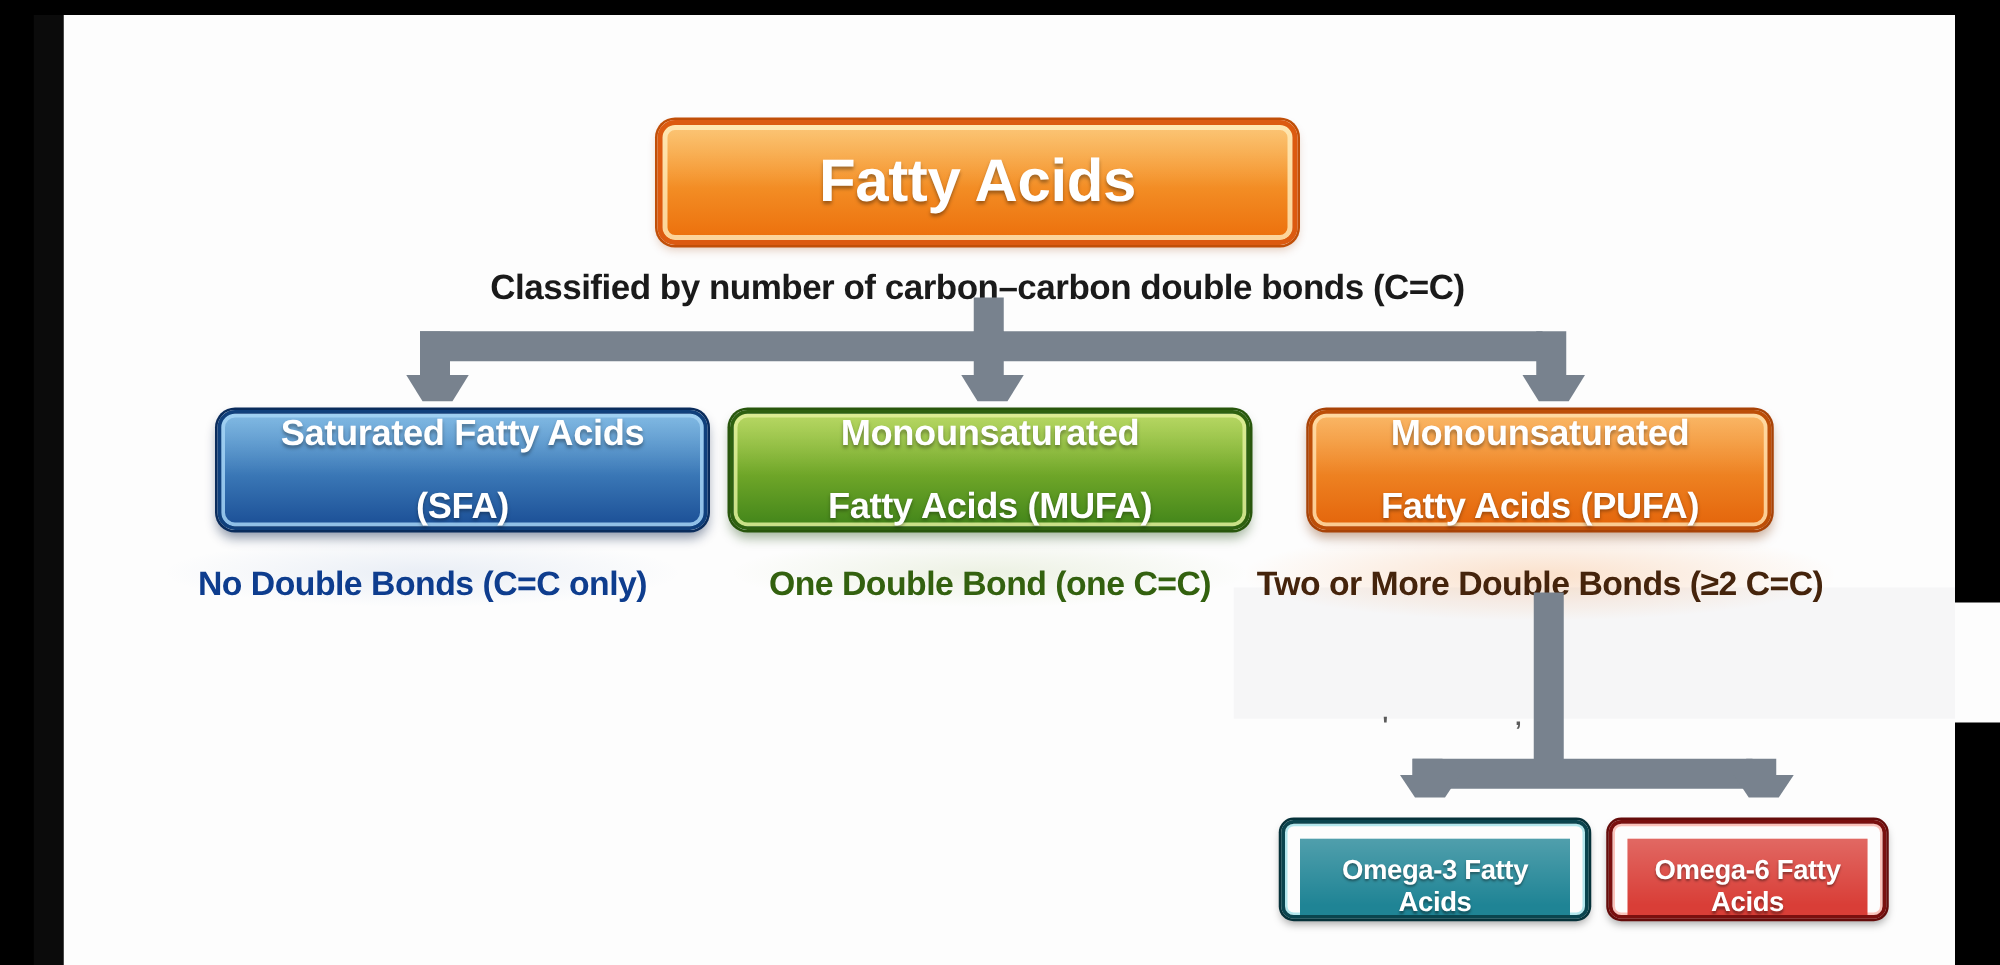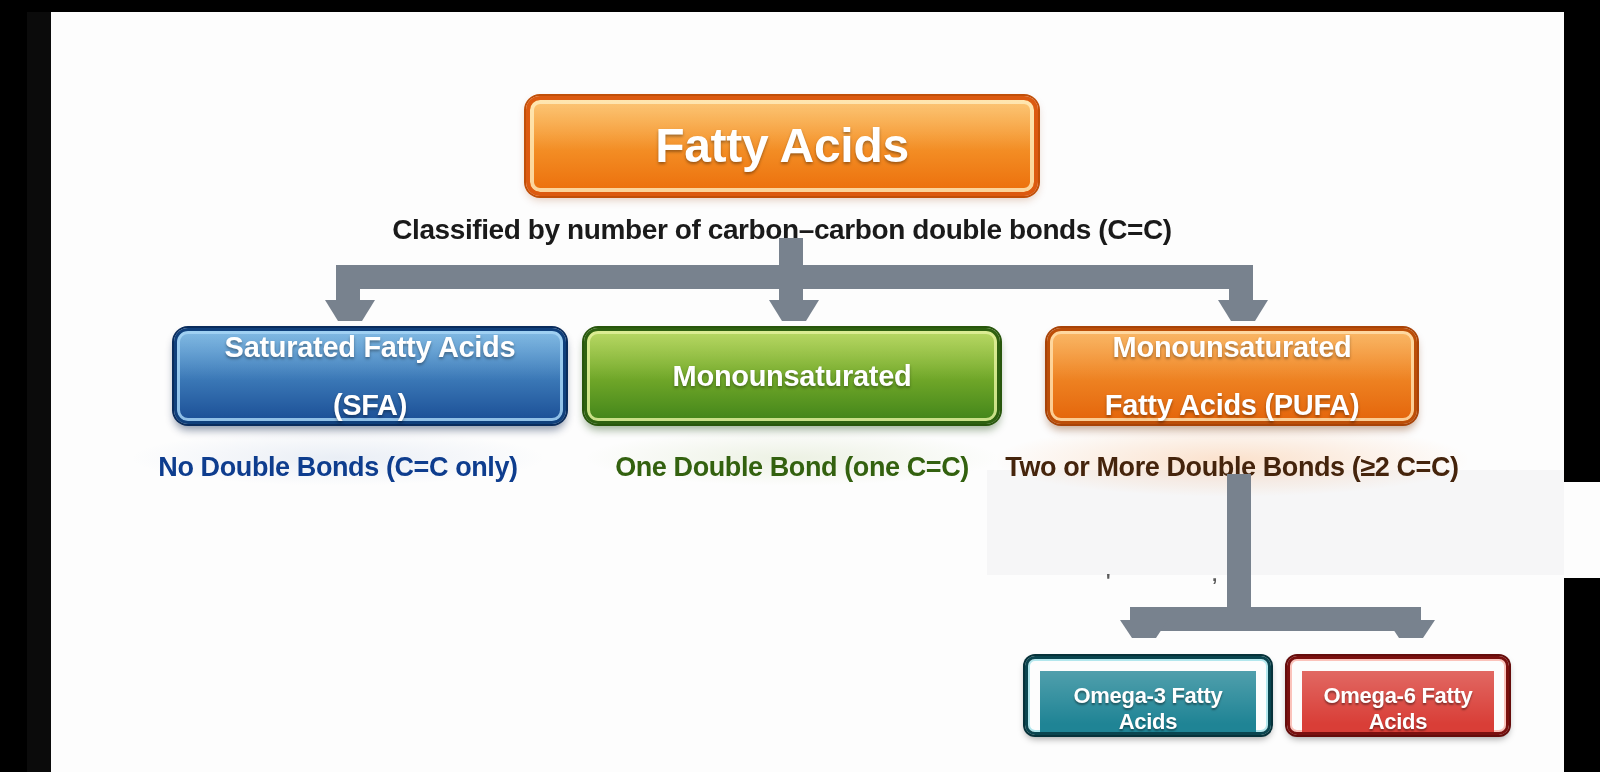--- a/index.html
+++ b/index.html
@@ -126,20 +126,21 @@
   <div class="arrowhead" style="left:313px;  top:288px;"></div>
   <div class="arrowhead" style="left:757px;  top:288px;"></div>
   <div class="arrowhead" style="left:1206px; top:288px;"></div>
 
   <div class="node sfa-node">
     <div class="l1">Saturated Fatty Acids</div>
     <div class="l2">(SFA)</div>
   </div>
   <div class="node mufa-node">
     <div class="l1">Monounsaturated</div>
+    <div class="l2">Fatty Acids (MUFA)</div>
   </div>
   <div class="node pufa-node">
     <div class="l1">Monounsaturated</div>
     <div class="l2">Fatty Acids (PUFA)</div>
   </div>
 
   <div class="caption sfa">No Double Bonds (C=C only)</div>
   <div class="caption mufa">One Double Bond (one C=C)</div>
   <div class="caption pufa">Two or More Double Bonds (≥2 C=C)</div>
 

